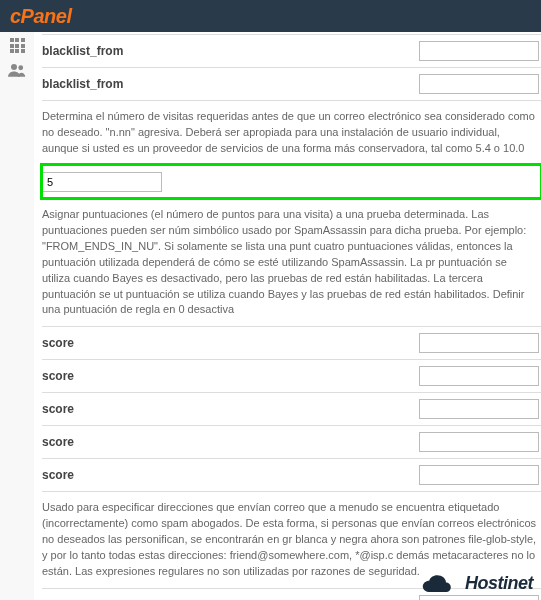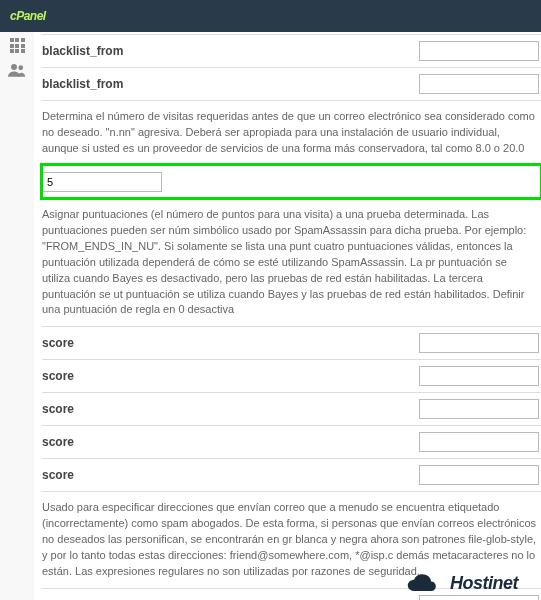--- a/index.html
+++ b/index.html
@@ -1,39 +1,39 @@
 <!DOCTYPE html>
 <html><head>
 <meta charset="utf-8">
 <style>
   * { box-sizing: border-box; margin: 0; padding: 0; }
   body { font-family: "Helvetica Neue", Arial, sans-serif; background: #fff; width: 541px; height: 600px; overflow: hidden; position: relative; }
   
   .topbar { background: #293a4a; height: 32px; display: flex; align-items: center; padding: 0 10px; }
-  .logo { color: #bef264; font-weight: 700; font-style: italic; font-size: 12px; letter-spacing: -0.5px; }
+  .logo { color: #f97316; font-weight: 700; font-style: italic; font-size: 20px; letter-spacing: -0.5px; }
   
   .container { display: flex; height: calc(600px - 32px); }
   .sidebar { width: 34px; background: #f8f8f8; padding-top: 6px; display: flex; flex-direction: column; align-items: center; gap: 10px; }
   .sidebar-icon { color: #888; font-size: 16px; }
   .grid-icon { display: grid; grid-template-columns: repeat(3,4px); grid-template-rows: repeat(3,4px); gap: 1.5px; }
   .grid-icon span { background: #888; }
   .users-icon svg { fill: #888; }
   
   .main { flex: 1; padding: 2px 0 8px 8px; overflow: hidden; }
   
   .field-row { display: flex; align-items: center; border-top: 1px solid #ddd; padding: 6px 0; min-height: 30px; }
   .field-row:first-child { border-top: 1px solid #ddd; }
   .field-label { flex: 1; font-weight: 700; font-size: 12px; color: #444; }
   .field-input { width: 120px; height: 20px; border: 1px solid #bbb; padding: 1px 4px; font-size: 11px; margin-right: 2px; }
   
   .desc { border-top: 1px solid #ddd; padding: 8px 4px 8px 0; font-size: 11px; color: #666; line-height: 1.45; }
   
   .highlight-green { outline: 3px solid #00e000; outline-offset: -1px; }
   
-  .hostinet { position: absolute; bottom: 6px; right: 23px; display: flex; align-items: flex-start; gap: 11px; }
+  .hostinet { position: absolute; bottom: 6px; right: 8px; display: flex; align-items: center; gap: 11px; }
   .hostinet svg { fill: #1a2a3a; }
   .hostinet-text { color: #1a2a3a; font-weight: 700; font-size: 18px; font-style: italic; letter-spacing: -0.5px; }
 </style>
 </head>
 <body>
 
 <div class="topbar">
   <span class="logo">cPanel</span>
 </div>
 
@@ -66,21 +66,21 @@
 
     <div class="field-row">
       <span class="field-label">blacklist_from</span>
       <input class="field-input" value="" style="">
     </div>
     <div class="field-row">
       <span class="field-label">blacklist_from</span>
       <input class="field-input" value="" style="">
     </div>
 
-    <div class="desc">Determina el número de visitas requeridas antes de que un correo electrónico sea considerado como no deseado. "n.nn" agresiva. Deberá ser apropiada para una instalación de usuario individual, aunque si usted es un proveedor de servicios de una forma más conservadora, tal como 8.0 o 20.0</div>
+    <div class="desc">Determina el número de visitas requeridas antes de que un correo electrónico sea considerado como no deseado. "n.nn" agresiva. Deberá ser apropiada para una instalación de usuario individual, aunque si usted es un proveedor de servicios de una forma más conservadora, tal como 5.4 o 10.0</div>
 
     <div class="field-row highlight-green">
       <input class="field-input" value="5" style="">
     </div>
 
     <div class="desc">Asignar puntuaciones (el número de puntos para una visita) a una prueba determinada. Las puntuaciones pueden ser núm simbólico usado por SpamAssassin para dicha prueba. Por ejemplo: "FROM_ENDS_IN_NU". Si solamente se lista una punt cuatro puntuaciones válidas, entonces la puntuación utilizada dependerá de cómo se esté utilizando SpamAssassin. La pr puntuación se utiliza cuando Bayes es desactivado, pero las pruebas de red están habilitadas. La tercera puntuación se ut puntuación se utiliza cuando Bayes y las pruebas de red están habilitados. Definir una puntuación de regla en 0 desactiva</div>
 
     <div class="field-row">
       <span class="field-label">score</span>
       <input class="field-input" value="" style="">

